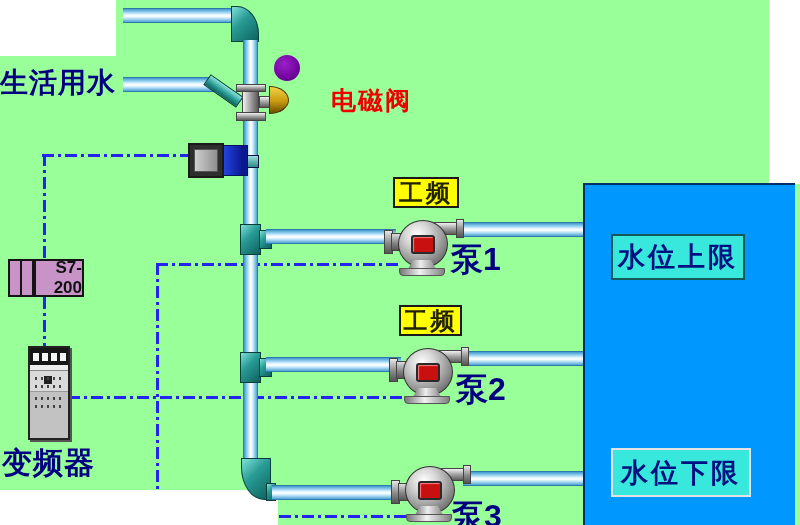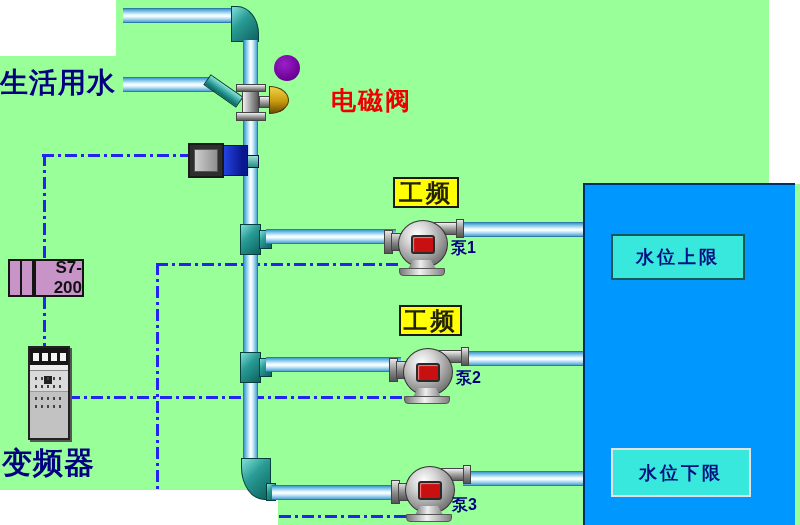--- a/index.html
+++ b/index.html
@@ -37,21 +37,21 @@
   .badge{
     display:flex;align-items:center;justify-content:center;box-sizing:border-box;
     border:2px solid #1A1A1A;font-weight:bold;font-size:24px;letter-spacing:3px;color:#222200;
   }
   .badge-yellow{background:#FFFF00;}
   .badge-green{background:#00DC00;color:#103300;}
   
   .tank{background:#0098FF;border-top:2px solid #003068;border-left:2px solid #003068;box-sizing:border-box;}
   .level-box{
     display:flex;align-items:center;justify-content:center;box-sizing:border-box;
-    background:#38E8DC;color:#001080;font-weight:bold;font-size:18px;letter-spacing:3px;
+    background:#38E8DC;color:#001080;font-weight:bold;font-size:27px;letter-spacing:3px;
   }
   .level-upper{border:2px solid #145858;}
   .level-lower{border:2px solid #E2E2E2;}
   
   .pump{width:80px;height:60px;}
   .pump .sphere{
     position:absolute;left:16px;top:4px;width:48px;height:46px;border-radius:50%;
     background:radial-gradient(circle at 38% 30%,#FFFFFF 0%,#D6D6D6 28%,#9A9A9A 58%,#4E4E4E 95%);
     border:1px solid #333;
   }
@@ -77,21 +77,21 @@
   }
   .pump .neck{
     position:absolute;left:26px;top:44px;width:28px;height:9px;
     clip-path:polygon(18% 0,82% 0,100% 100%,0 100%);
     background:linear-gradient(90deg,#777,#EEE 45%,#888);
   }
   .pump .base{
     position:absolute;left:17px;top:52px;width:46px;height:8px;border-radius:0 0 4px 4px;
     background:linear-gradient(90deg,#777,#F2F2F2 45%,#808080);border:1px solid #555;box-sizing:border-box;
   }
-  .pump-label{font-size:16px;}
+  .pump-label{font-size:32px;}
   
   .metal-bar{background:linear-gradient(180deg,#F2F2F2,#9A9A9A 55%,#5A5A5A);border:1px solid #444;box-sizing:border-box;}
   .metal-v{background:linear-gradient(90deg,#F2F2F2,#9A9A9A 55%,#5A5A5A);border:1px solid #444;box-sizing:border-box;}
   .valve-cone{
     width:20px;height:28px;border-radius:0 100% 100% 0 / 0 50% 50% 0;
     background:linear-gradient(180deg,#F2D245 0%,#C89A10 55%,#6E4E00 100%);
     border:1px solid #4A3300;box-sizing:border-box;
   }
   .angled{
     width:40px;height:13px;transform:rotate(35deg);transform-origin:left center;

